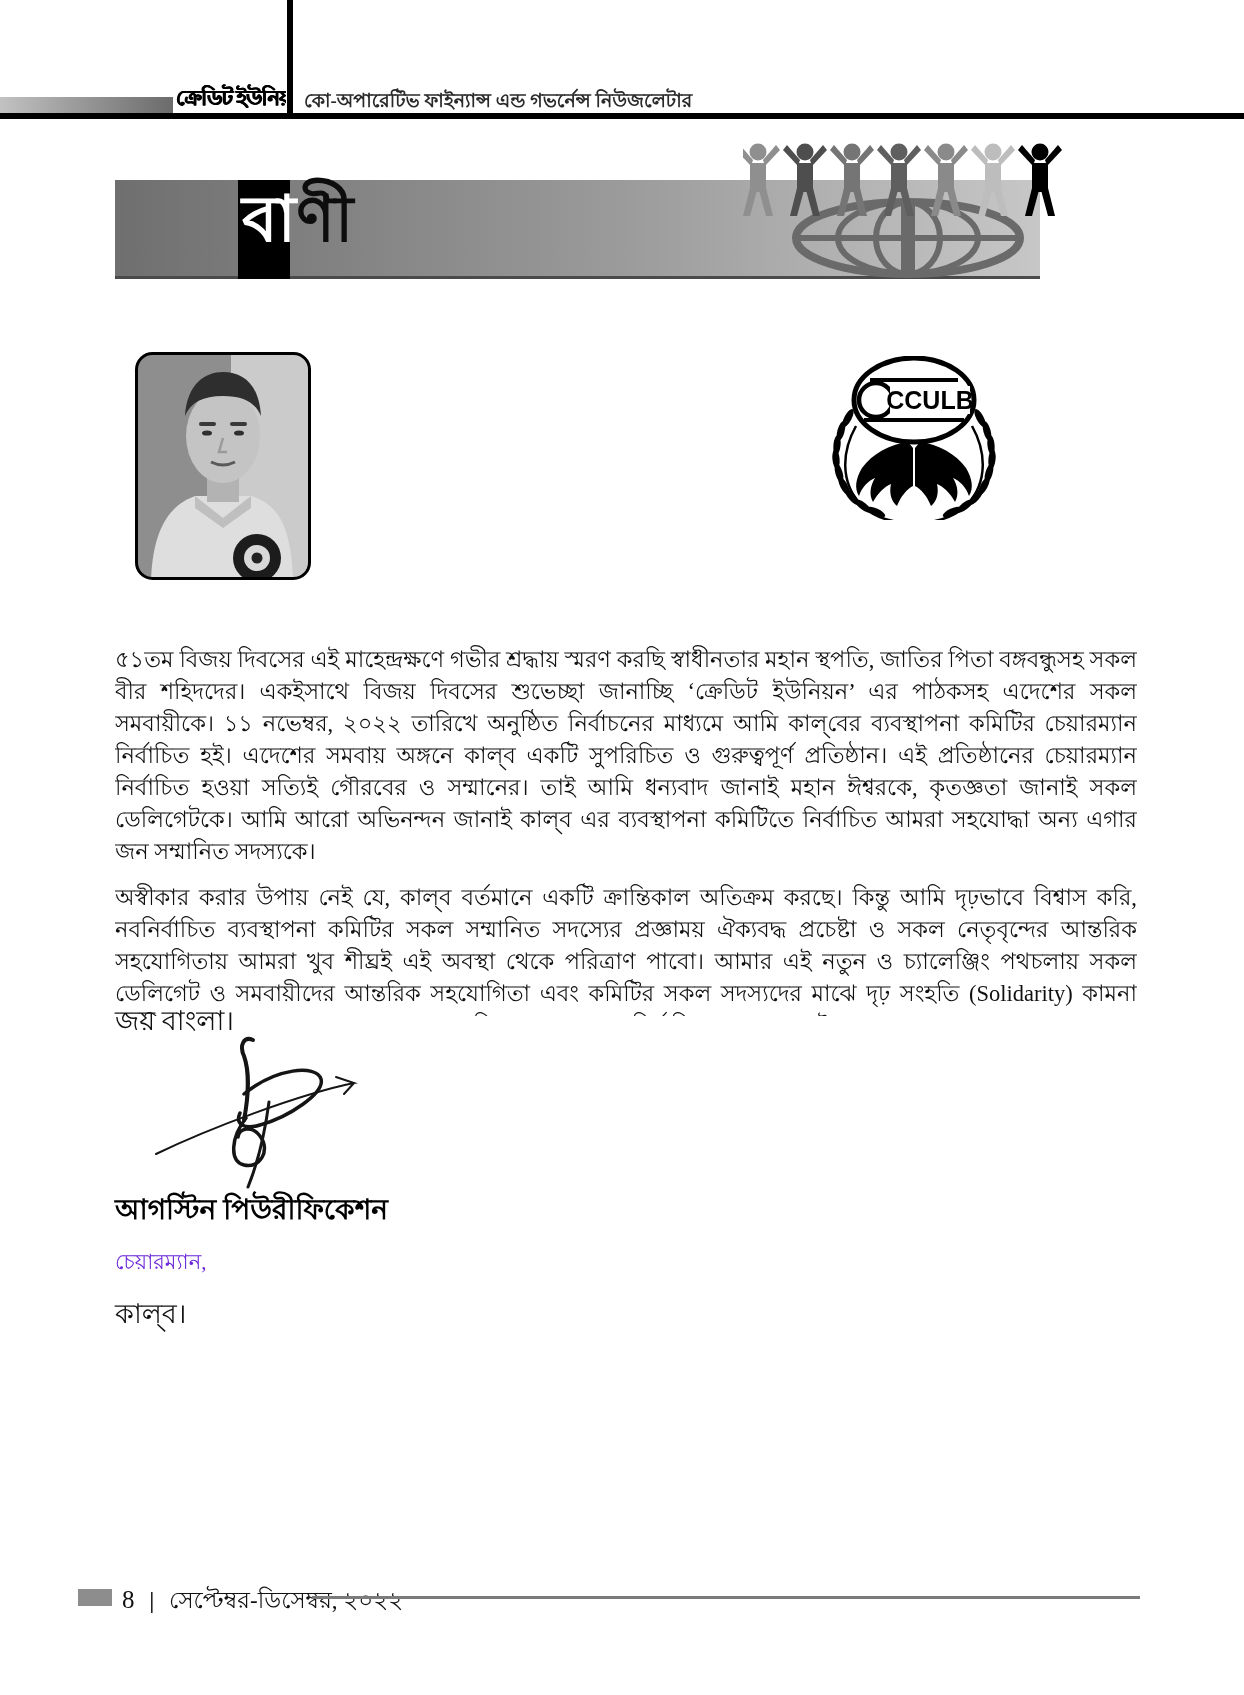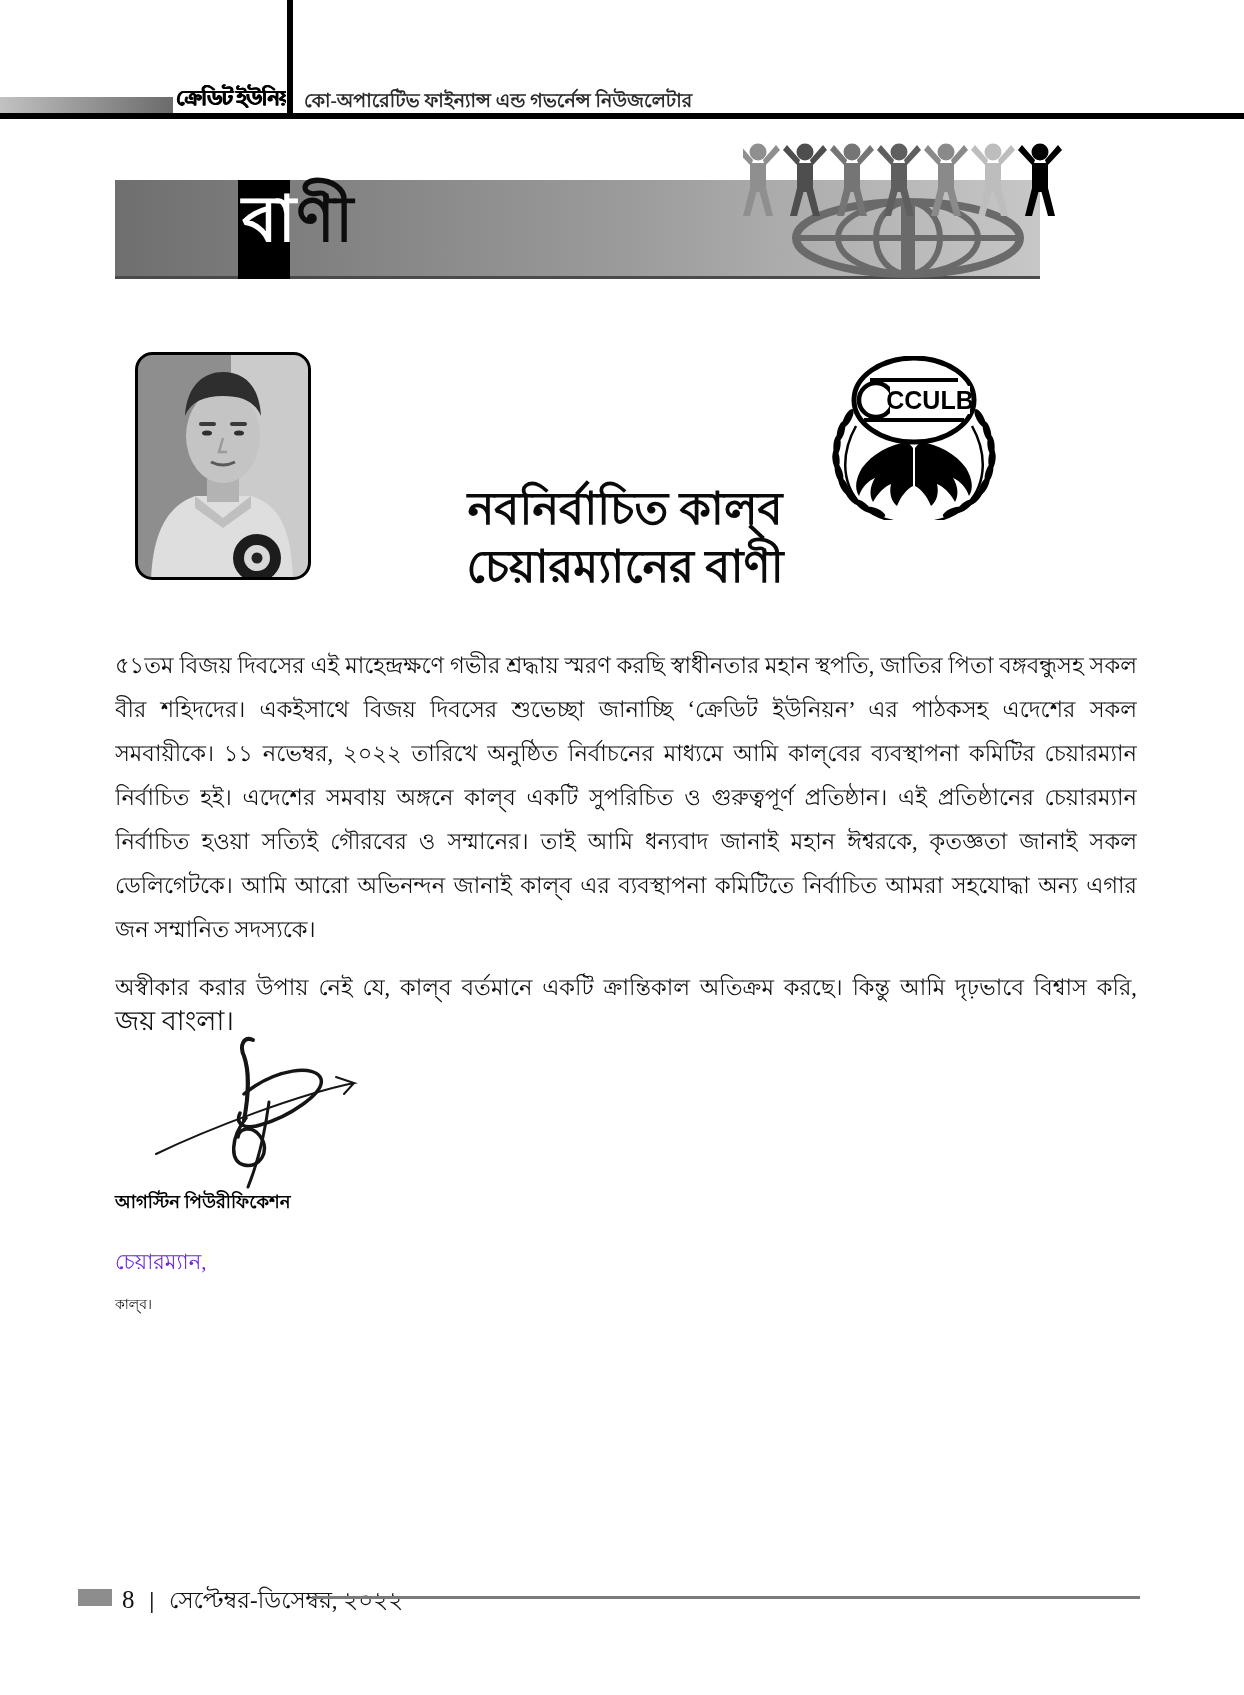--- a/index.html
+++ b/index.html
@@ -28,27 +28,27 @@
   .people-illustration{position:absolute;left:743px;top:118px;z-index:2;}
 
   
   .photo-frame{position:absolute;left:135px;top:352px;}
   .cculb-logo{position:absolute;left:812px;top:356px;}
 
   
   .msg-title{position:absolute;left:430px;top:480px;width:390px;text-align:center;
       font-weight:bold;font-size:45px;line-height:58px;color:#0a0a0a;}
   .msg-body{position:absolute;left:115px;top:644px;width:1022px;height:372px;
-      font-size:22.5px;line-height:44px;text-align:justify;color:#101010;overflow:hidden;}
+      font-size:22.5px;line-height:32px;text-align:justify;color:#101010;overflow:hidden;}
   .msg-body p{margin:0 0 14px 0;}
   .msg-closing{position:absolute;left:115px;top:1000px;font-size:27px;color:#101010;}
   .signature{position:absolute;left:148px;top:1032px;}
-  .sig-name{position:absolute;left:115px;top:1188px;font-size:18px;font-weight:bold;color:#000;}
+  .sig-name{position:absolute;left:115px;top:1188px;font-size:28px;font-weight:bold;color:#000;}
   .sig-role{position:absolute;left:115px;top:1246px;font-size:21px;color:#6d28d9;}
-  .sig-org{position:absolute;left:115px;top:1293px;font-size:14px;color:#101010;}
+  .sig-org{position:absolute;left:115px;top:1293px;font-size:27px;color:#101010;}
 
   
   .footer-box{position:absolute;left:78px;top:1589px;width:34px;height:17px;background:#8d8d8d;}
   .footer-text{position:absolute;left:122px;top:1582px;font-size:23px;color:#111;white-space:nowrap;text-align:right;}
   .footer-text .pg{font-size:25px;}
   .footer-text .sep{font-weight:bold;margin:0 9px;color:#222;}
   .footer-line{position:absolute;left:312px;top:1596px;width:828px;height:3px;background:#7b7b7b;}
 </style>
 </head>
 <body>
@@ -149,24 +149,20 @@
       <circle cx="64" cy="44" r="17" fill="#fff" stroke="#000" stroke-width="4.5"></circle>
       <rect x="78" y="30" width="80" height="28" fill="#fff"></rect>
       <text x="118" y="53" text-anchor="middle" font-family="Liberation Sans, sans-serif" font-size="25" font-weight="bold" fill="#000">CCULB</text>
     </g>
     <g fill="#000">
       <path d="M96,86 C78,88 60,98 50,112 C44,122 42,132 47,140 C50,131 56,125 63,122 C58,130 57,139 61,146 C66,137 72,131 79,128 C77,137 79,145 85,150 C89,140 95,133 101,130 L101,92 Z"></path>
       <path transform="translate(204,0) scale(-1,1)" d="M96,86 C78,88 60,98 50,112 C44,122 42,132 47,140 C50,131 56,125 63,122 C58,130 57,139 61,146 C66,137 72,131 79,128 C77,137 79,145 85,150 C89,140 95,133 101,130 L101,92 Z"></path>
     </g>
   </svg>
 
-  <div class="msg-title">
-    <div>নবনির্বাচিত কাল্‌ব</div>
-    <div>চেয়ারম্যানের বাণী</div>
-  </div>
 
   <div class="msg-body">
     <p>৫১তম বিজয় দিবসের এই মাহেন্দ্রক্ষণে গভীর শ্রদ্ধায় স্মরণ করছি স্বাধীনতার মহান স্থপতি, জাতির পিতা বঙ্গবন্ধুসহ সকল বীর শহিদদের। একইসাথে বিজয় দিবসের শুভেচ্ছা জানাচ্ছি ‘ক্রেডিট ইউনিয়ন’ এর পাঠকসহ এদেশের সকল সমবায়ীকে। ১১ নভেম্বর, ২০২২ তারিখে অনুষ্ঠিত নির্বাচনের মাধ্যমে আমি কাল্‌বের ব্যবস্থাপনা কমিটির চেয়ারম্যান নির্বাচিত হই। এদেশের সমবায় অঙ্গনে কাল্‌ব একটি সুপরিচিত ও গুরুত্বপূর্ণ প্রতিষ্ঠান। এই প্রতিষ্ঠানের চেয়ারম্যান নির্বাচিত হওয়া সত্যিই গৌরবের ও সম্মানের। তাই আমি ধন্যবাদ জানাই মহান ঈশ্বরকে, কৃতজ্ঞতা জানাই সকল ডেলিগেটকে। আমি আরো অভিনন্দন জানাই কাল্‌ব এর ব্যবস্থাপনা কমিটিতে নির্বাচিত আমরা সহযোদ্ধা অন্য এগার জন সম্মানিত সদস্যকে।</p>
     <p>অস্বীকার করার উপায় নেই যে, কাল্‌ব বর্তমানে একটি ক্রান্তিকাল অতিক্রম করছে। কিন্তু আমি দৃঢ়ভাবে বিশ্বাস করি, নবনির্বাচিত ব্যবস্থাপনা কমিটির সকল সম্মানিত সদস্যের প্রজ্ঞাময় ঐক্যবদ্ধ প্রচেষ্টা ও সকল নেতৃবৃন্দের আন্তরিক সহযোগিতায় আমরা খুব শীঘ্রই এই অবস্থা থেকে পরিত্রাণ পাবো। আমার এই নতুন ও চ্যালেঞ্জিং পথচলায় সকল ডেলিগেট ও সমবায়ীদের আন্তরিক সহযোগিতা এবং কমিটির সকল সদস্যদের মাঝে দৃঢ় সংহতি (Solidarity) কামনা করছি। আপনারা যে ভালোবাসা ও আস্থা নিয়ে আমাদেরকে নির্বাচিত করেছেন সেই আস্থা ও ভালোবাসার সম্মান অক্ষুন্ন রাখতে সর্বদা সচেষ্ট থাকার অঙ্গীকার করছি।</p>
   </div>
 
   <div class="msg-closing">জয় বাংলা।</div>
 
   <svg class="signature" width="230" height="160" viewBox="0 0 230 160">
     <g stroke="#151515" fill="none" stroke-linecap="round">

